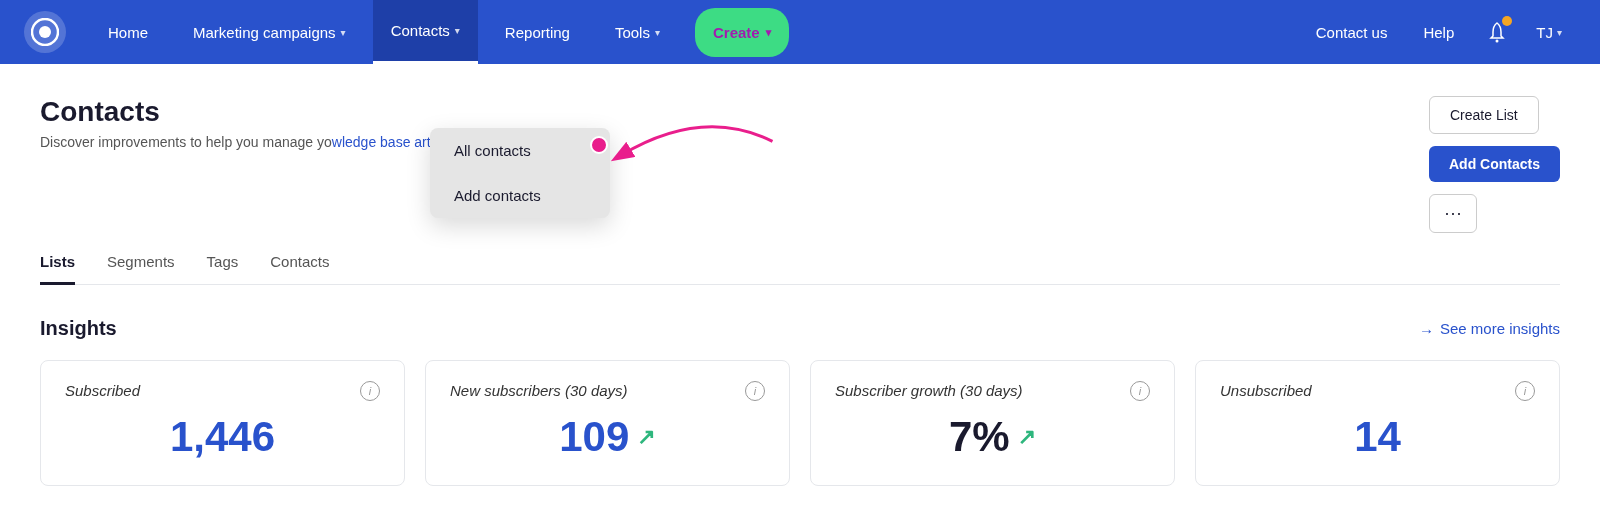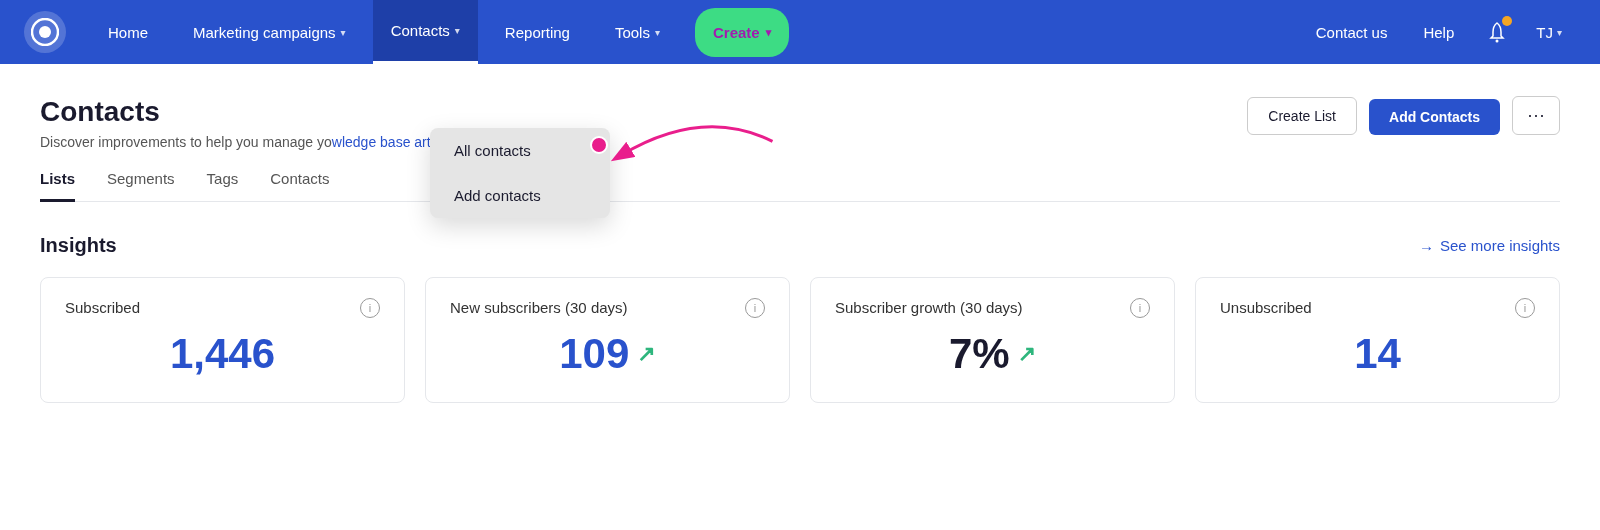--- a/index.html
+++ b/index.html
@@ -172,22 +172,23 @@
     .page-subtitle {
       font-size: 14px;
       color: #555;
     }
     .page-subtitle a {
       color: #2952cc;
       text-decoration: none;
     }
     .header-actions {
       display: flex;
-      align-items: flex-end;
+      align-items: flex-start;
       gap: 12px;
+      flex-direction: column;
     }
     .btn-create-list {
       background: white;
       border: 1.5px solid #ccc;
       color: #1a1a2e;
       font-size: 14px;
       font-weight: 500;
       padding: 10px 20px;
       border-radius: 6px;
       cursor: pointer;
@@ -265,20 +266,21 @@
       border: 1.5px solid #e5e7eb;
       border-radius: 8px;
       padding: 20px 24px 24px;
       background: white;
     }
     .insight-card-header {
       display: flex;
       justify-content: space-between;
       align-items: center;
       margin-bottom: 12px;
+      font-style: italic;
     }
     .insight-card-label {
       font-size: 15px;
       color: #333;
       font-weight: 500;
     }
     .info-icon {
       width: 20px; height: 20px;
       border: 1.5px solid #999;
       border-radius: 50%;

